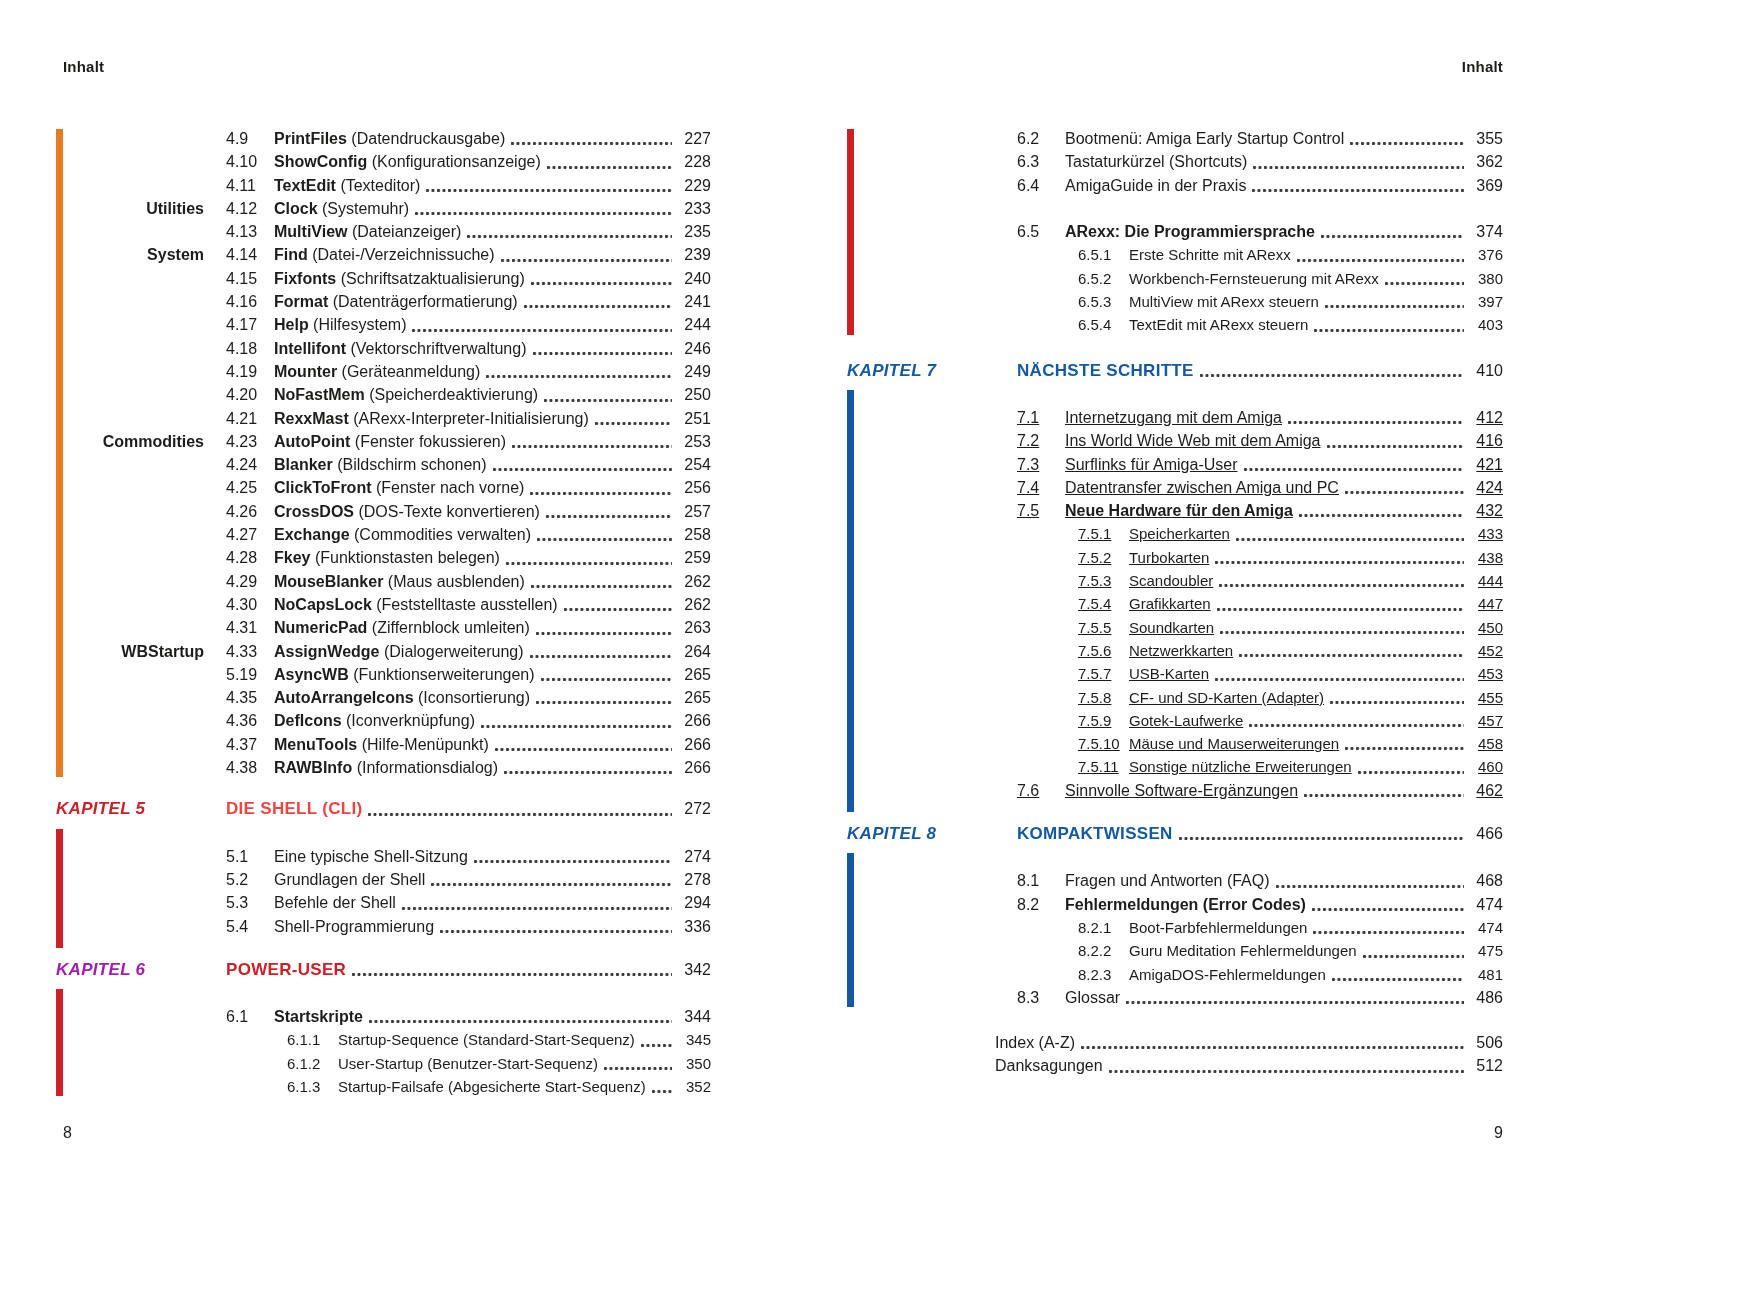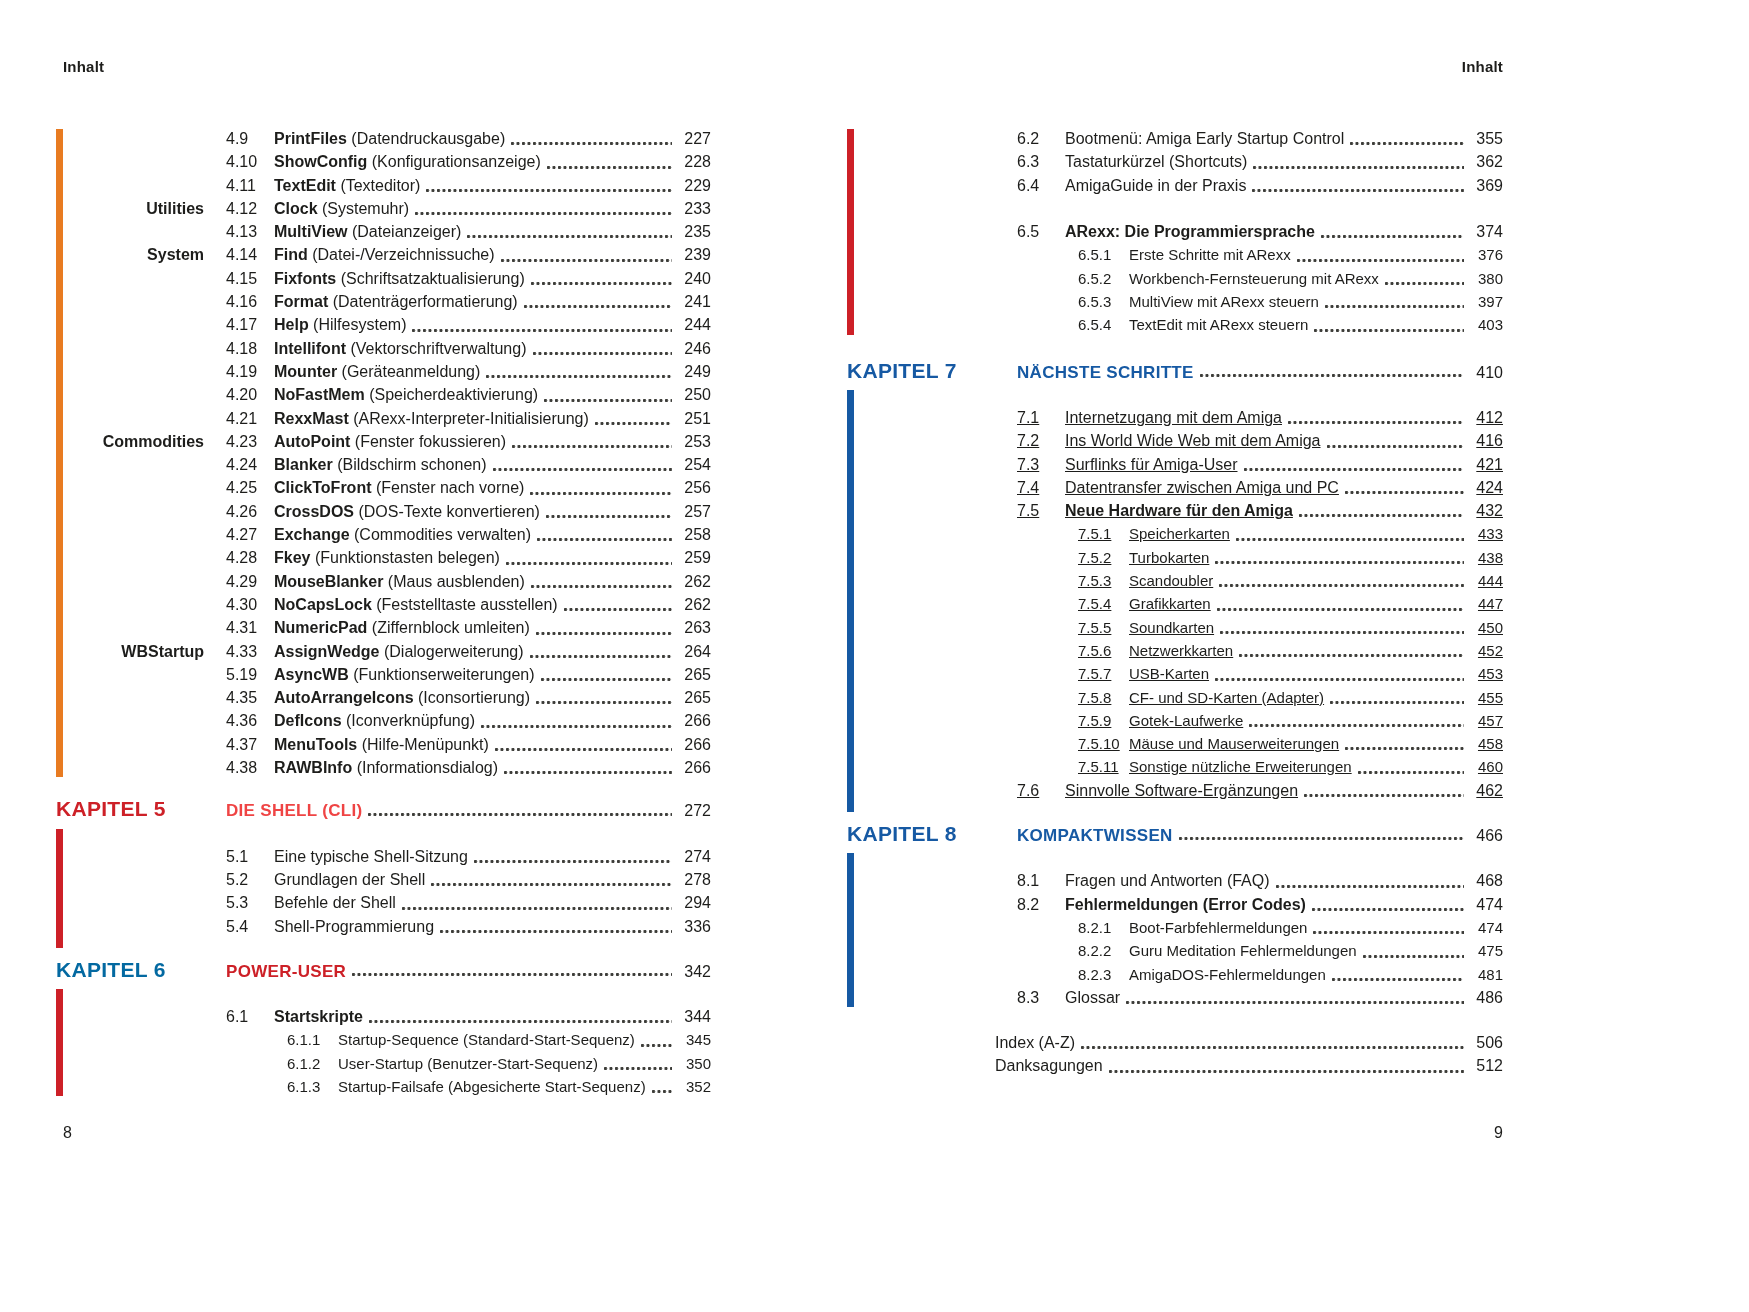--- a/index.html
+++ b/index.html
@@ -74,22 +74,23 @@
     background-repeat:repeat-x;
     background-position:0 0;
   }
   .pg { flex:none; min-width:34px; text-align:right; }
 
   .row.chapter { height:23.3px; }
   .kap {
     flex:none;
     width:170px;
     font-weight:700;
-    font-size:21px;
+    font-size:17px;
     letter-spacing:0.3px;
+    font-style:italic;
   }
   .ch-title {
     flex:none;
     font-weight:700;
     font-size:17px;
     letter-spacing:0.3px;
   }
 </style>
 </head>
 <body>
@@ -332,21 +333,21 @@
         <div class="row">
           <span class="mlabel"></span>
           <span class="num">5.4</span>
           <span class="title">Shell-Programmierung</span>
           <span class="dots"></span>
           <span class="pg">336</span>
         </div>
       </div>
       <div class="block" style="margin-top: 8px;">
         <div class="row chapter">
-          <span class="kap" style="color: #0369a1;">KAPITEL 6</span>
+          <span class="kap" style="color: #a21caf;">KAPITEL 6</span>
           <span class="ch-title" style="color: rgb(205, 32, 39);">POWER-USER</span>
           <span class="dots"></span>
           <span class="pg">342</span>
         </div>
       </div>
       <div class="block" style="margin-top: 6px; padding-top: 18px;">
         <span class="bar" style="background: rgb(205, 32, 39);"></span>
         <div class="row">
           <span class="mlabel"></span>
           <span class="num">6.1</span>

